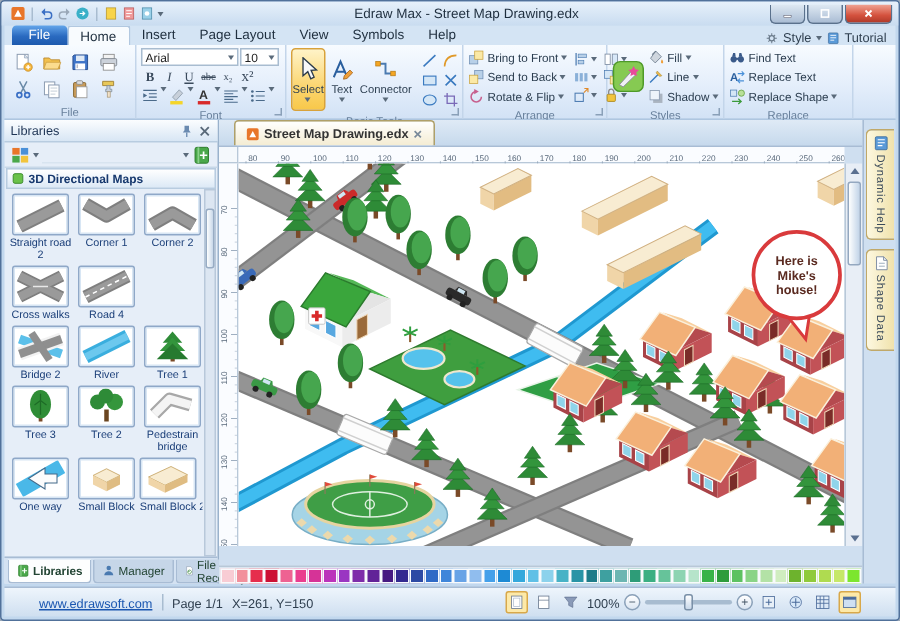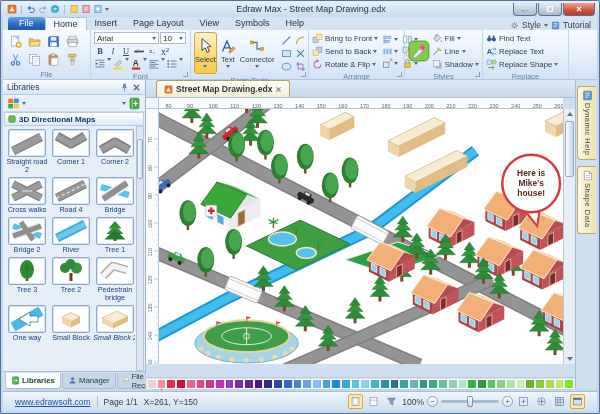--- a/index.html
+++ b/index.html
@@ -97,21 +97,21 @@
   .hscroll{position:absolute;left:210px;right:1px;top:1px;height:11px;background:#dde7f2;border:1px solid #b8c8da;display:flex;align-items:center}
   .hthumb{position:absolute;left:40%;width:22%;top:0;height:9px;background:linear-gradient(#fdfefe,#c2d4e8);border:1px solid #94a8c0;border-radius:2px}
   .palette{position:absolute;left:0;right:0;bottom:0;height:12px;background:#dce6f0;border-top:1px solid #b8c8d8;display:flex;align-items:center;padding:0 1px}
   .sw{flex:1;height:10px;border:1px solid #f8fafc}
   
   .right-strip{position:absolute;right:0;top:0;bottom:0;width:22px;background:#cfdff0;border-left:1px solid #a8bcd4}
   .rtab{position:absolute;right:1px;width:19px;background:linear-gradient(90deg,#fdf8e0,#f0e2ac);border:1px solid #c0a868;border-right:none;border-radius:4px 0 0 4px;display:flex;flex-direction:column;align-items:center;padding-top:3px;gap:2px}
   .rtab .ic{width:11px;height:11px}
   .rtab span{writing-mode:vertical-rl;font-size:7.5px;color:#3a4a5a;letter-spacing:.5px}
   
-  .statusbar{position:absolute;left:2px;right:2px;bottom:2px;height:20px;background:linear-gradient(#eef5fc,#cfdff0);border-top:1px solid #a8bcd4;display:flex;align-items:center;font-size:8.5px;color:#2e3e4e;padding:0 12px;gap:6px}
+  .statusbar{position:absolute;left:2px;right:2px;bottom:2px;height:20px;background:linear-gradient(#eef5fc,#cfdff0);border-top:1px solid #a8bcd4;display:flex;align-items:center;font-size:8.5px;color:#2e3e4e;padding:0 23px;gap:6px}
   .statusbar .link{color:#1a56b0;text-decoration:underline}
   .ssep{width:1px;height:11px;background:#a8bcd0}
   .sb-right{margin-left:auto;display:flex;align-items:center;gap:3px}
   .sb-right .ic{width:11px;height:11px}
   .sic{padding:1px;border:1px solid transparent;border-radius:2px;display:flex}
   .sic.hl{background:#fde9a8;border-color:#d8a84a}
   .ztrack{width:58px;height:3px;background:#a8bcd0;border-radius:2px;position:relative}
   .zthumb{position:absolute;left:26px;top:-4px;width:6px;height:11px;background:linear-gradient(#fff,#c8d8ea);border:1px solid #7a90a8;border-radius:2px}
   .zbtn{width:11px;height:11px;border-radius:50%;border:1px solid #8aa0b8;background:linear-gradient(#fff,#dce6f2);display:flex;align-items:center;justify-content:center;font-size:8px;color:#456;line-height:9px}
 </style>
@@ -720,30 +720,20 @@
             <div style="display: flex; flex-direction: column; align-items: center;">
               <div class="tile">
                 <svg viewBox="0 0 34 24">
                   <path d="M3,19 L31,5" stroke="#7f7f7f" stroke-width="9"></path>
                   <path d="M3,19 L31,5" stroke="#9a9a9a" stroke-width="6.5"></path>
                   <path d="M3,19 L31,5" stroke="#fff" stroke-width="1" stroke-dasharray="3,2.5"></path>
                 </svg>
               </div>
               <div class="sb-lbl">Road 4</div>
             </div>
-            <div style="display: flex; flex-direction: column; align-items: center;">
-              <div class="tile">
-                <svg viewBox="0 0 34 24">
-                  <path d="M3,8 L31,16" stroke="#5bc0ea" stroke-width="6"></path>
-                  <path d="M5,20 L29,4" stroke="#f2f2f2" stroke-width="9.5"></path>
-                  <path d="M5,20 L29,4" stroke="#8f8f8f" stroke-width="6"></path>
-                </svg>
-              </div>
-              <div class="sb-lbl">Bridge</div>
-            </div>
           </div>
           <div class="sb-row">
             <div style="display: flex; flex-direction: column; align-items: center;">
               <div class="tile">
                 <svg viewBox="0 0 34 24">
                   <path d="M3,7 L31,17" stroke="#5bc0ea" stroke-width="6"></path>
                   <path d="M3,17 L31,7" stroke="#f2f2f2" stroke-width="9"></path>
                   <path d="M3,17 L31,7" stroke="#8f8f8f" stroke-width="5.5"></path>
                   <path d="M11,3 L23,21" stroke="#8f8f8f" stroke-width="5"></path>
                 </svg>
@@ -816,21 +806,21 @@
             <div style="display: flex; flex-direction: column; align-items: center;">
               <div class="tile">
                 <svg viewBox="0 0 34 24">
                   <polygon points="8,10 17,5.5 26,10 17,14.5" fill="#f8ecd2" stroke="#c8a86a" stroke-width=".6"></polygon>
                   <polygon points="8,10 17,14.5 17,20.5 8,16" fill="#f0d5a8"></polygon>
                   <polygon points="26,10 17,14.5 17,20.5 26,16" fill="#dfbc82"></polygon>
                 </svg>
               </div>
               <div class="sb-lbl">Small Block</div>
             </div>
-            <div style="display: flex; flex-direction: column; align-items: center; font-style: italic;">
+            <div style="display: flex; flex-direction: column; align-items: flex-start;">
               <div class="tile">
                 <svg viewBox="0 0 34 24">
                   <polygon points="4,11 19,4 30,9.5 15,16.5" fill="#f8ecd2" stroke="#c8a86a" stroke-width=".6"></polygon>
                   <polygon points="4,11 15,16.5 15,21.5 4,16" fill="#f0d5a8"></polygon>
                   <polygon points="30,9.5 15,16.5 15,21.5 30,14.5" fill="#dfbc82"></polygon>
                 </svg>
               </div>
               <div class="sb-lbl">Small Block 2</div>
             </div>
           </div>

